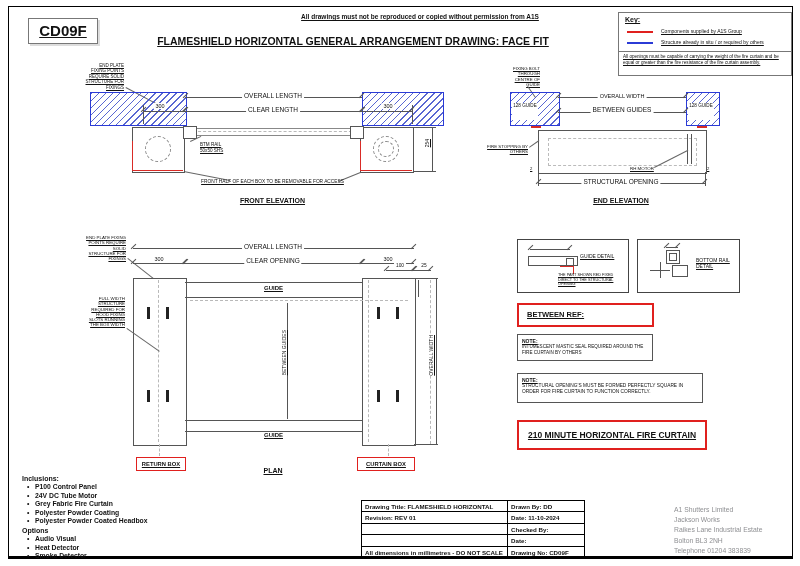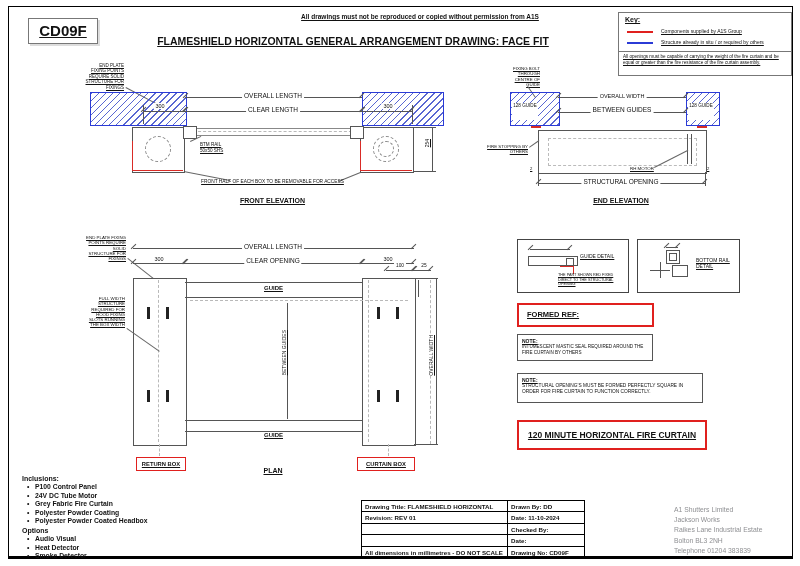--- a/index.html
+++ b/index.html
@@ -202,32 +202,32 @@
     <div class="dl" style="left:28px;top:7px;width:12px;"></div>
     <div class="abs" style="left:28px;top:10px;width:12px;height:12px;border:1px solid #555;"></div>
     <div class="abs" style="left:31px;top:13px;width:6px;height:6px;border:1px solid #555;"></div>
     <div class="abs" style="left:34px;top:25px;width:14px;height:10px;border:1px solid #555;"></div>
     <div class="hl" style="left:12px;top:30px;width:20px;"></div>
     <div class="vl" style="left:22px;top:22px;height:16px;"></div>
     <div class="tx" style="left:58px;top:17px;width:40px;font-size:5px;">BOTTOM RAIL DETAIL</div>
   </div>
 
   <div class="redbox" style="left:517px;top:303px;width:133px;height:20px;">
-    <div class="tx b" style="left:8px;top:5px;font-size:7.5px;">FORMED REF:</div>
+    <div class="tx b" style="left:8px;top:5px;font-size:7.5px;">BETWEEN REF:</div>
   </div>
   <div class="notebox" style="left:517px;top:334px;width:136px;height:27px;">
     <div class="b u" style="font-size:5px;">NOTE:</div>
     <div style="font-size:4.6px;line-height:1.25;">INTUMESCENT MASTIC SEAL REQUIRED AROUND THE FIRE CURTAIN BY OTHERS</div>
   </div>
   <div class="notebox" style="left:517px;top:373px;width:186px;height:30px;">
     <div class="b u" style="font-size:5px;">NOTE:</div>
     <div style="font-size:4.8px;line-height:1.25;">STRUCTURAL OPENING'S MUST BE FORMED PERFECTLY SQUARE IN ORDER FOR FIRE CURTAIN TO FUNCTION CORRECTLY.</div>
   </div>
   <div class="redbox" style="left:517px;top:420px;width:186px;height:26px;">
-    <div class="tx b ctr" style="left:0;top:0;width:100%;font-size:8.5px;line-height:26px;">120 MINUTE HORIZONTAL FIRE CURTAIN</div>
+    <div class="tx b ctr" style="left:0;top:0;width:100%;font-size:8.5px;line-height:26px;">210 MINUTE HORIZONTAL FIRE CURTAIN</div>
   </div>
 
   <div class="abs" style="left:22px;top:474px;width:230px;">
     <div class="b" style="font-size:7px;line-height:9px;">Inclusions:</div>
     <div class="li-row">P100 Control Panel</div>
     <div class="li-row">24V DC Tube Motor</div>
     <div class="li-row">Grey Fabric Fire Curtain</div>
     <div class="li-row">Polyester Powder Coating</div>
     <div class="li-row">Polyester Powder Coated Headbox</div>
     <div class="b" style="font-size:7px;line-height:9px;">Options</div>

